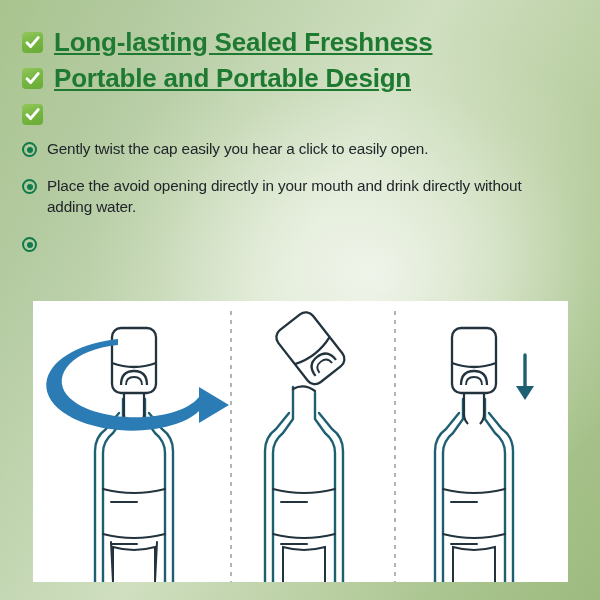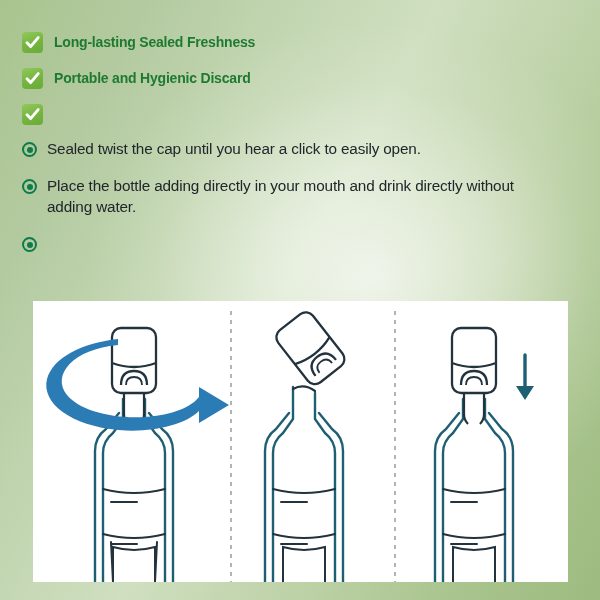--- a/index.html
+++ b/index.html
@@ -56,24 +56,25 @@
     position: relative;
     margin-right: 11px;
   }
   .check-box svg {
     position: absolute;
     left: 2px;
     top: 2px;
   }
   .headline-text {
     color: #1e7a31;
-    font-size: 14px;
+    font-size: 26px;
     font-weight: bold;
     letter-spacing: -0.2px;
     white-space: nowrap;
+    text-decoration: underline;
   }
 
   
   .steps {
     position: absolute;
     left: 22px;
     top: 139px;
     width: 556px;
   }
   .step-row {
@@ -141,43 +142,43 @@
       </span>
       <span class="headline-text">Long-lasting Sealed Freshness</span>
     </div>
 
     <div class="headline-row">
       <span class="check-box">
         <svg width="17" height="17" viewBox="0 0 17 17">
           <path d="M3 8.8 L6.6 12.6 L14.2 3.6" fill="none" stroke="#ffffff" stroke-width="2.9" stroke-linecap="round" stroke-linejoin="round"></path>
         </svg>
       </span>
-      <span class="headline-text">Portable and Hygienic Discard</span>
+      <span class="headline-text">Portable and Portable Design</span>
     </div>
 
     <div class="headline-row">
       <span class="check-box">
         <svg width="17" height="17" viewBox="0 0 17 17">
           <path d="M3 8.8 L6.6 12.6 L14.2 3.6" fill="none" stroke="#ffffff" stroke-width="2.9" stroke-linecap="round" stroke-linejoin="round"></path>
         </svg>
       </span>
     </div>
 
   </div>
 
   <div class="steps">
 
     <div class="step-row">
       <span class="radio-dot"></span>
-      <span class="step-text">Sealed twist the cap until you hear a click to easily open.</span>
+      <span class="step-text">Gently twist the cap easily you hear a click to easily open.</span>
     </div>
 
     <div class="step-row">
       <span class="radio-dot"></span>
-      <span class="step-text">Place the bottle adding directly in your mouth and drink directly without adding water.</span>
+      <span class="step-text">Place the avoid opening directly in your mouth and drink directly without adding water.</span>
     </div>
 
     <div class="step-row">
       <span class="radio-dot"></span>
     </div>
 
   </div>
 
   <div id="panel">
     <svg width="535" height="281" viewBox="0 0 535 281">

